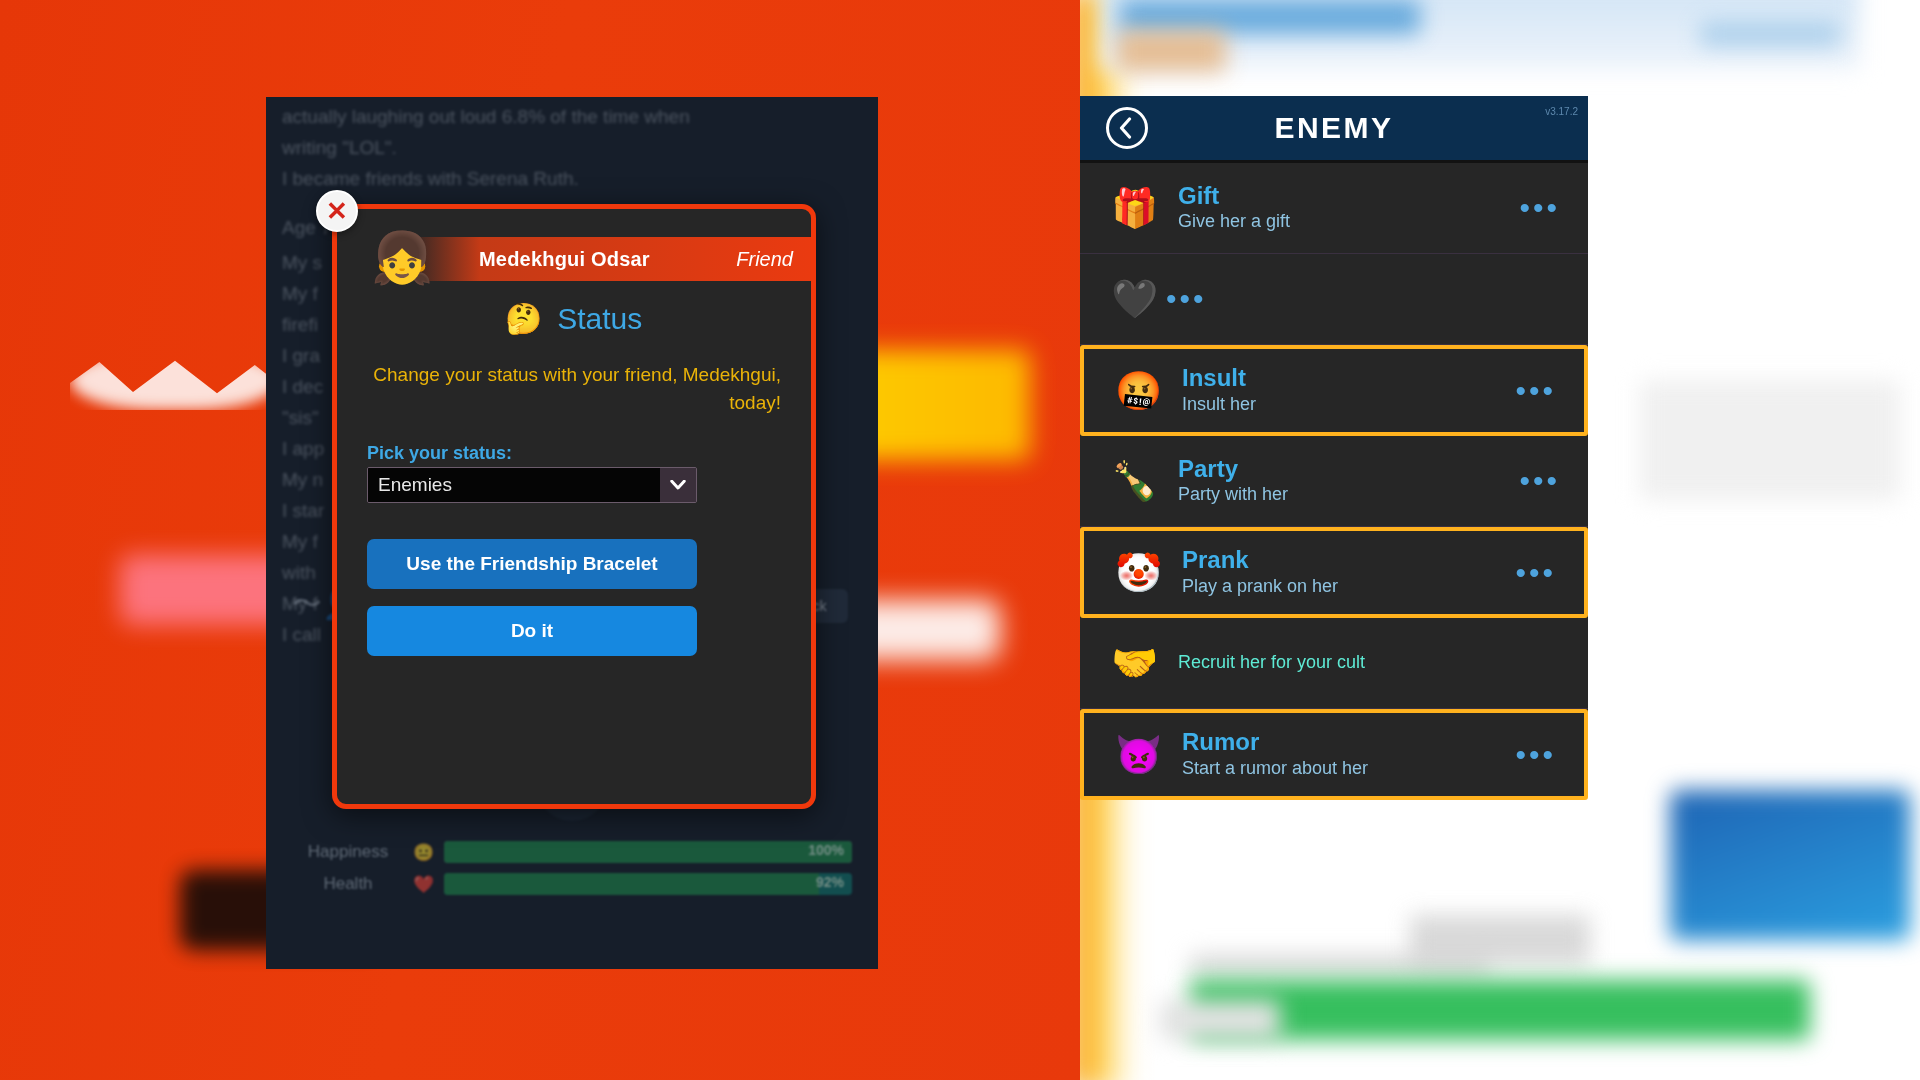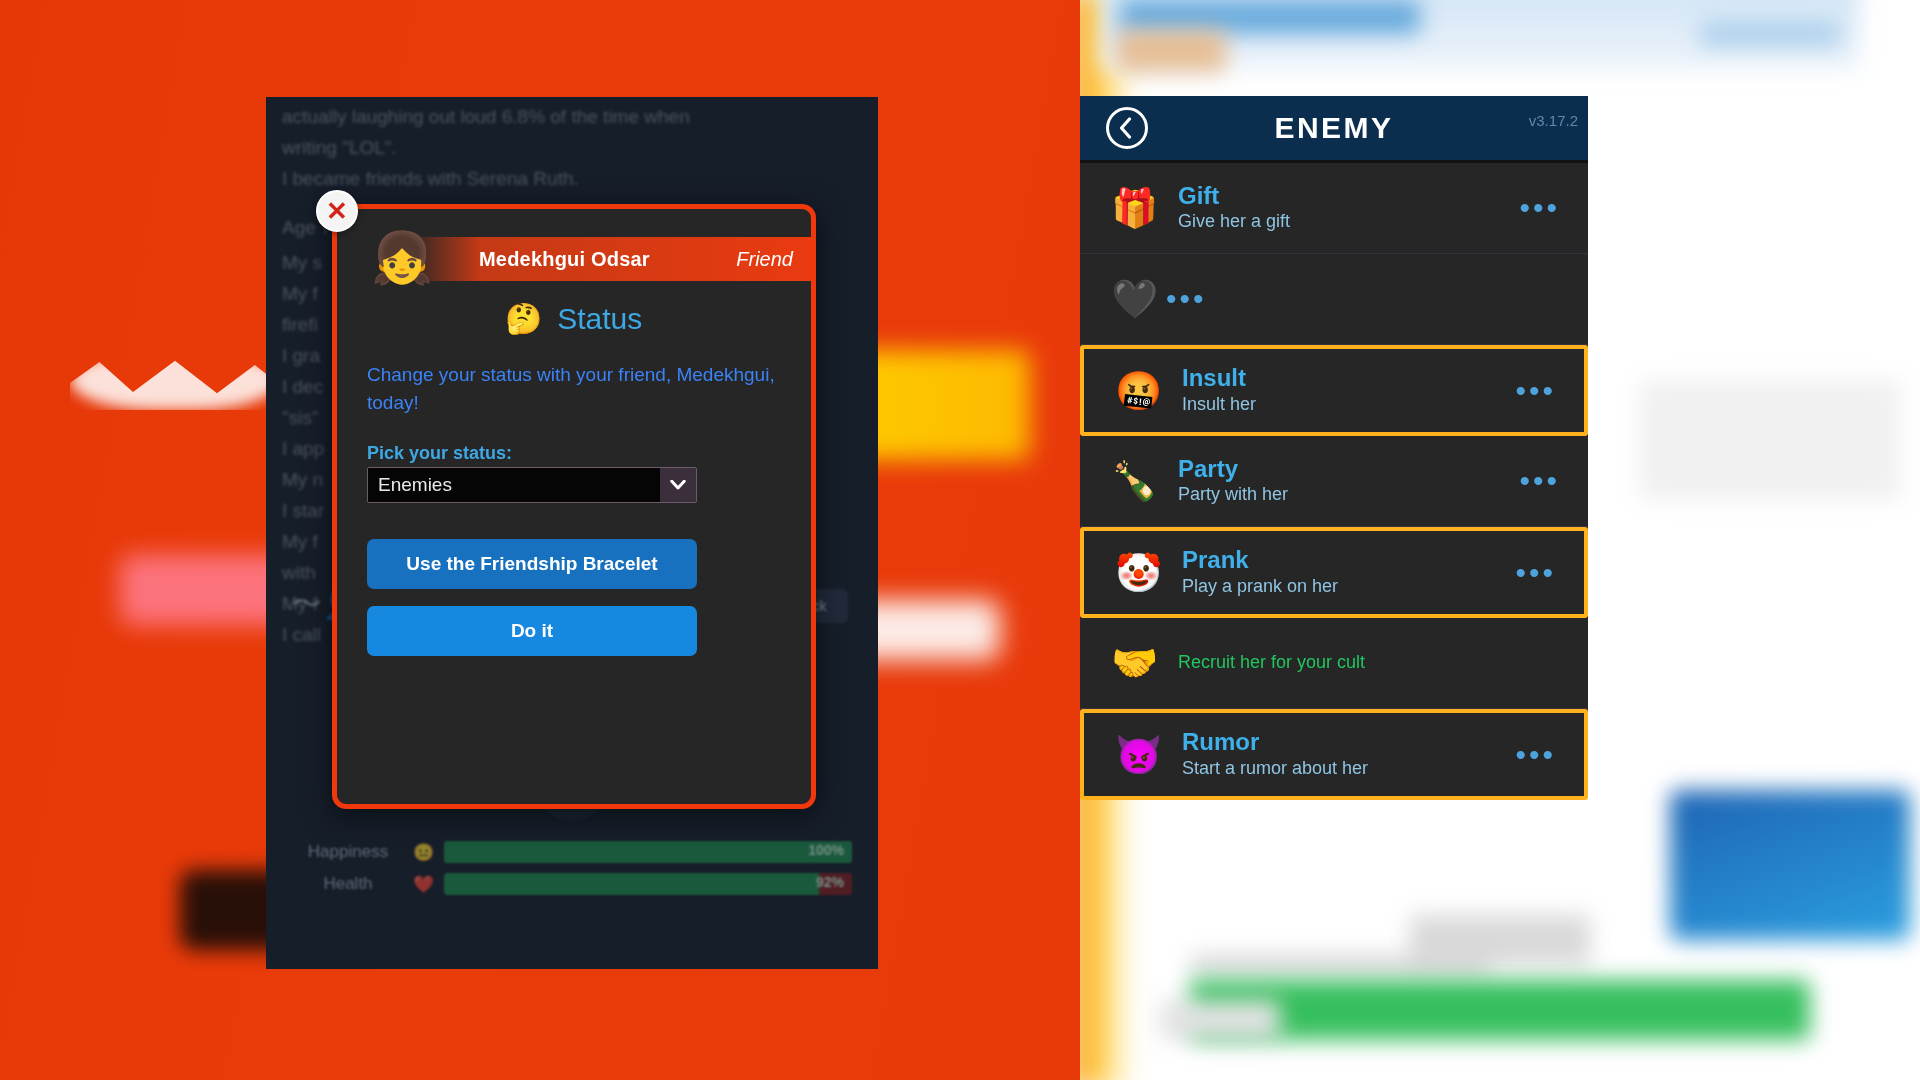--- a/index.html
+++ b/index.html
@@ -116,21 +116,21 @@
 
   .status-head {
     position:absolute; left:0; right:0; top: 92px;
     display:flex; align-items:center; justify-content:center; gap: 14px;
   }
   .status-emoji { font-size: 30px; }
   .status-title { color: #3ea8e5; font-size: 30px; font-weight: normal; }
 
   .status-desc {
     position:absolute; left: 30px; right: 30px; top: 152px;
-    text-align:left; color:#3b82f6; font-size: 19px; line-height: 28px;
+    text-align:right; color:#eab308; font-size: 19px; line-height: 28px;
   }
 
   .pick-label {
     position:absolute; left: 30px; top: 234px;
     color:#3ea8e5; font-size: 18px; font-weight: bold;
   }
 
   .select-wrap {
     position:absolute; left: 30px; top: 258px; width: 330px; height: 36px;
     display:flex; align-items:stretch;
@@ -203,22 +203,22 @@
     width: 42px; height: 42px; border-radius: 50%;
     border: 3px solid #ffffff; color:#ffffff;
     display:flex; align-items:center; justify-content:center;
     font-size: 22px; cursor:pointer; padding-right:3px;
   }
   .enemy-title {
     color:#ffffff; font-size: 30px; font-weight: bold; letter-spacing: 2.5px;
     font-family: "Liberation Sans", sans-serif;
   }
   .enemy-version {
-    position:absolute; right: 10px; top: 16px;
-    color: #5d88ad; font-size: 15px;
+    position:absolute; right: 10px; top: 10px;
+    color: #5d88ad; font-size: 10px;
   }
   .enemy-divider { height: 3px; background: #121212; }
 
   .enemy-list { position:relative; height: 633px; }
 
   .row {
     position:relative; display:flex; align-items:center;
     height: 91px; padding: 0 0 0 24px;
     background: #262626;
     border-bottom: 1px solid #3a3040;
@@ -227,21 +227,21 @@
     border: 4px solid #ffb21e;
     border-radius: 3px;
     height: 91px;
     background:#262626;
   }
   .row-icon { width: 62px; font-size: 38px; text-align:center; flex: 0 0 62px; line-height:1; }
   .row-text { flex:1; padding-left: 12px; }
   .row-title { color:#3fb0ea; font-size: 24px; font-weight: bold; line-height: 1.15; }
   .row-sub { color:#8fc4e2; font-size: 18px; line-height: 1.4; }
   .row.disabled .row-title { color:#7d7d7d; }
-  .row.disabled .row-sub { color:#22c55e; }
+  .row.disabled .row-sub { color:#5eead4; }
   .row-more { color:#4ea3dd; font-size: 30px; letter-spacing: 3px; padding-right: 28px; line-height: 1; cursor:pointer; }
   .row.disabled .row-more { color: transparent; }
 
 </style>
 </head>
 <body>
 
 <div id="root">
 
   <div class="left-bg">
@@ -290,21 +290,21 @@
           <span class="s-name">Happiness</span>
           <span class="s-emo">😐</span>
           <span class="s-bar" style="background:#737373;">
             <span class="s-fill" style="width:100%;background:#1f8a4c;"></span>
             <span class="s-val" style="color:#bfe9cf;">100%</span>
           </span>
         </div>
         <div class="stat-row" style="top: 232px;">
           <span class="s-name">Health</span>
           <span class="s-emo">❤️</span>
-          <span class="s-bar" style="background:#7f1d1d;">
+          <span class="s-bar" style="background:#0f766e;">
             <span class="s-fill" style="width:92%;background:#1f8a4c;"></span>
             <span class="s-val" style="color:#bfe9cf;">92%</span>
           </span>
         </div>
       </div>
     </div>
 
     <div class="modal">
       <div class="modal-inner">
         <div class="person-bar">

